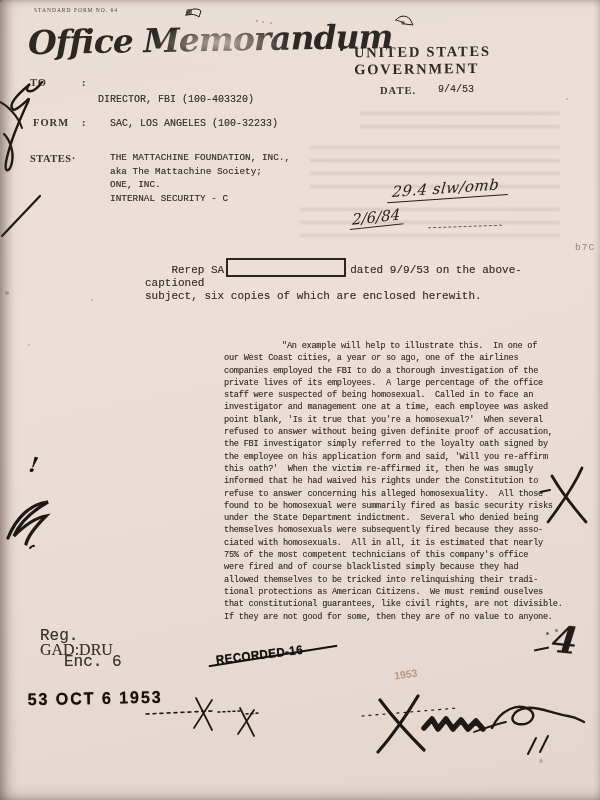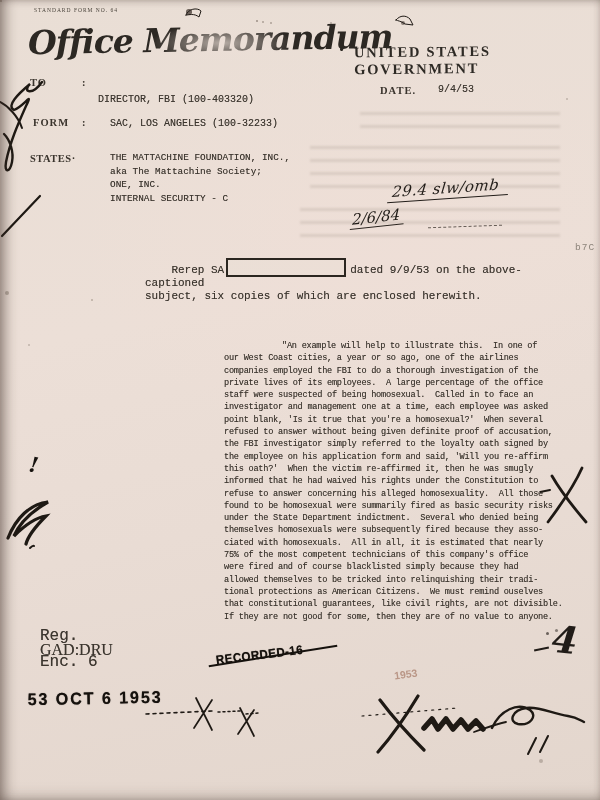--- a/index.html
+++ b/index.html
@@ -156,21 +156,21 @@
     <path d="M28,52 C30,50 31,49 32,50" stroke-width="2"></path>
   </svg>
   <svg class="abs" style="left:540px;top:464px;width:52px;height:62px;" viewBox="0 0 52 62">
     <path d="M12,12 C20,26 34,44 46,58" stroke-width="2.8"></path>
     <path d="M42,4 C34,22 20,42 8,58" stroke-width="2.8"></path>
     <line x1="0" y1="28" x2="10" y2="26" stroke-width="2"></line>
   </svg>
 
   <div class="abs typed footer-line" style="top:630px;">Reg.</div>
   <div class="abs typed footer-line" style="top:643px;font-family:Liberation Serif, serif;">GAD:DRU</div>
-  <div class="abs typed footer-line" style="top:656px;">Enc. 6</div>
+  <div class="abs typed footer-line" style="top:656px;margin-left:24px;">Enc. 6</div>
 
   <div class="abs stamp recorded">RECORDED-16</div>
   <div class="abs recorded-strike"></div>
   <div class="abs hand page-num">4</div>
   <div class="abs num-dash"></div>
   <div class="abs num-dots"></div>
   <div class="abs stamp faint-year">1953</div>
   <div class="abs stamp received">53 OCT 6 1953</div>
 
   <svg class="abs" style="left:140px;top:694px;width:446px;height:74px;" viewBox="0 0 446 74">

